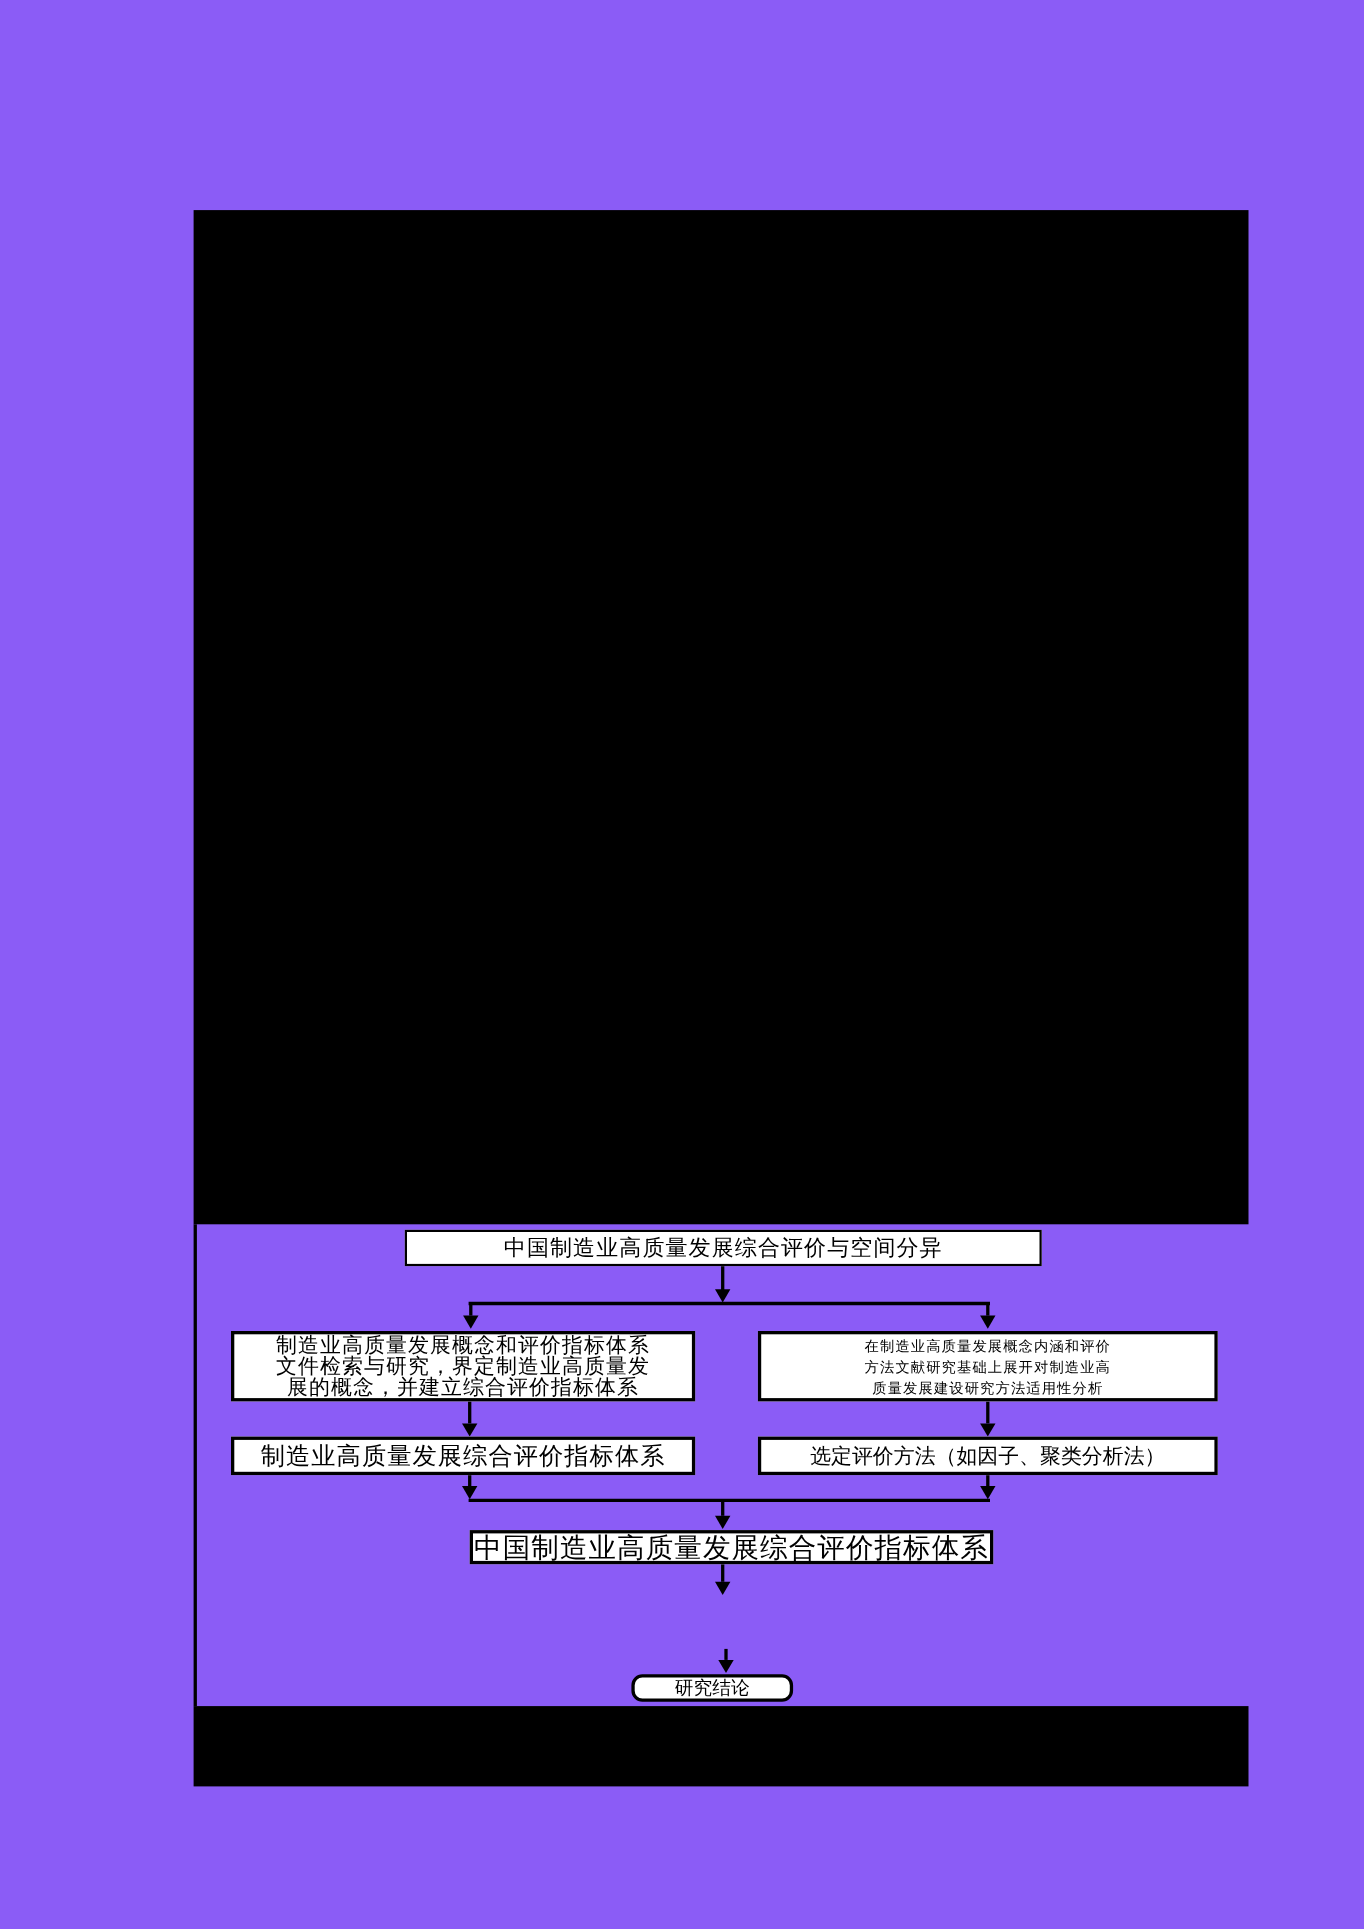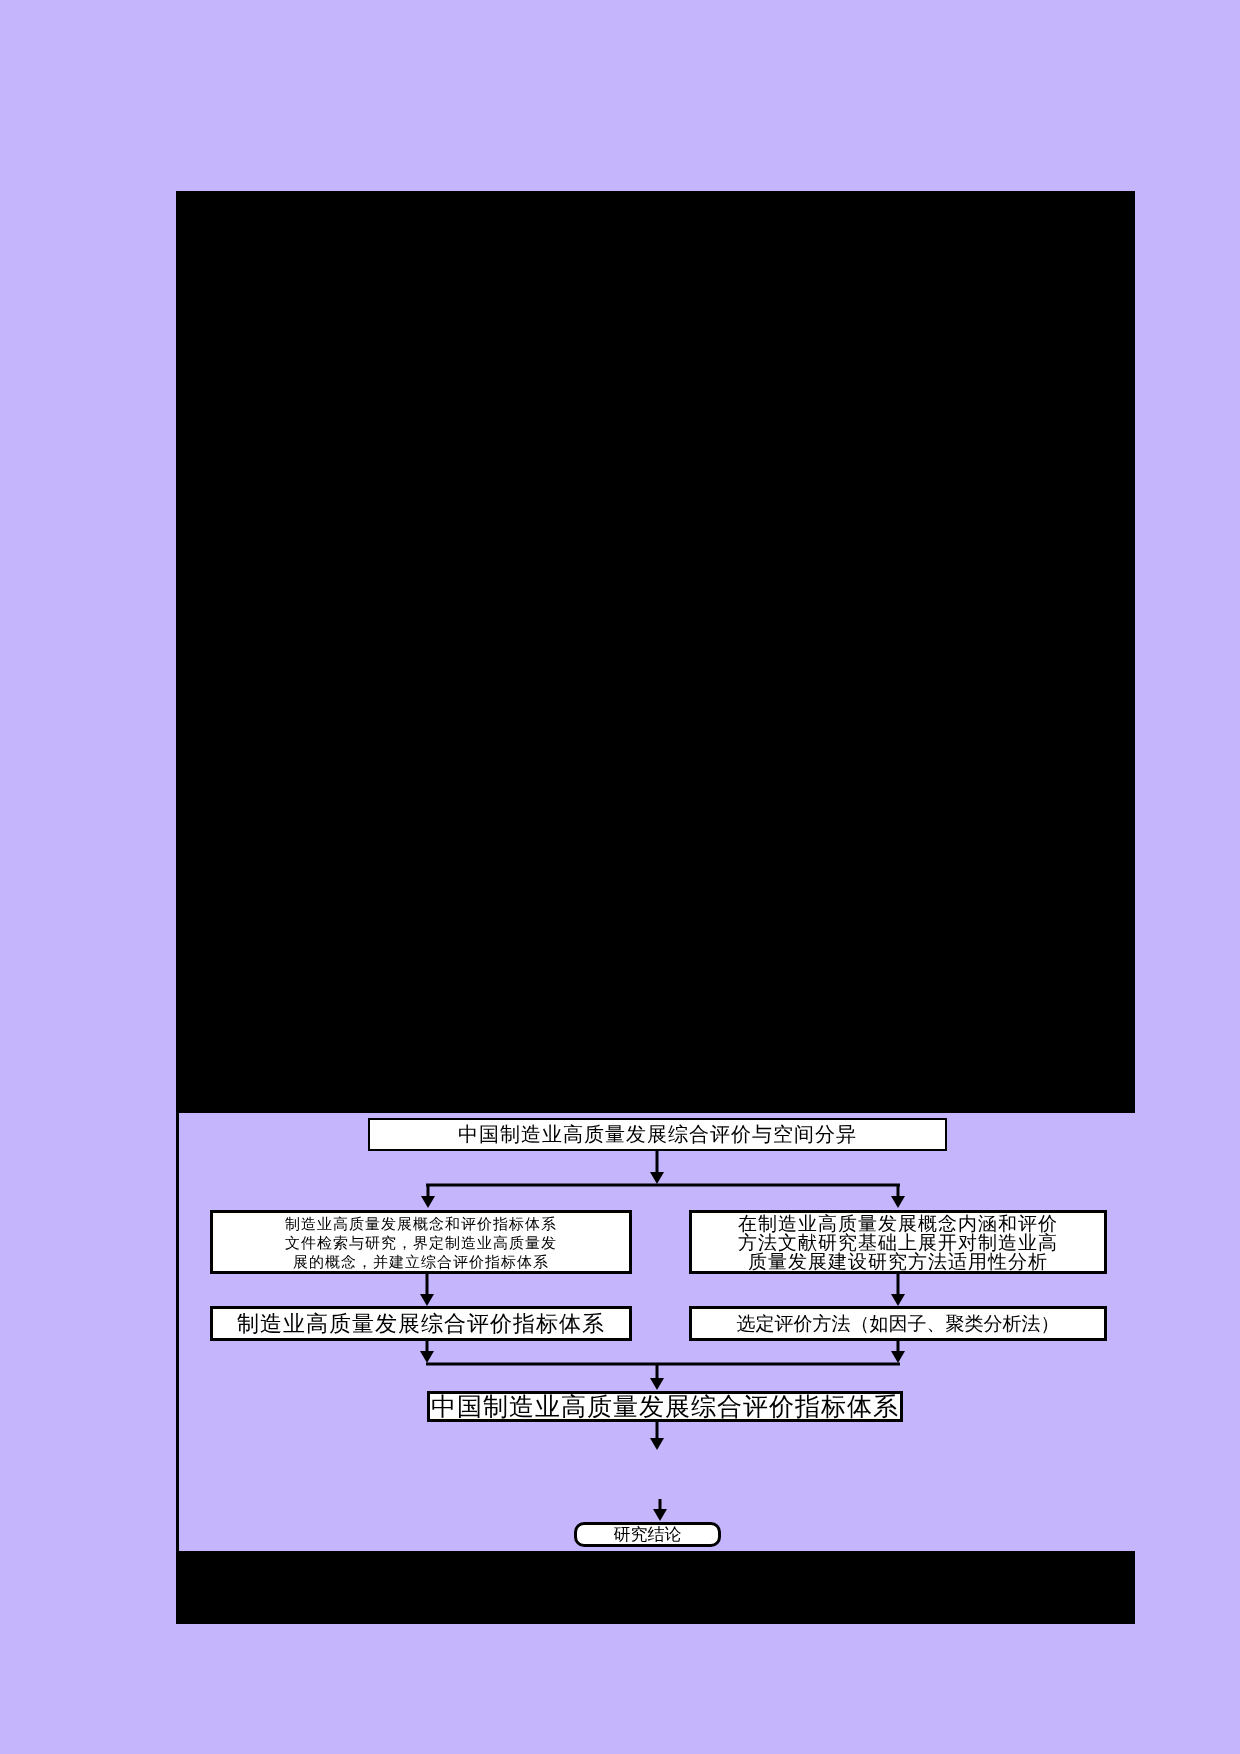--- a/index.html
+++ b/index.html
@@ -1,20 +1,20 @@
 <!DOCTYPE html>
 <html><head>
 <meta charset="utf-8">
 <style>
   html, body { margin: 0; padding: 0; background: #ffffff; }
   .page {
     position: relative;
     width: 1240px;
     height: 1754px;
-    background: #c4b5fd;
+    background: #8b5cf6;
     font-family: "Liberation Sans", "DejaVu Sans", sans-serif;
     color: #000000;
     overflow: hidden;
   }
   .redaction {
     position: absolute;
     background: #000000;
   }
   .redaction-top    { left: 176px; top: 191px;  width: 959px; height: 922px; }
   .left-border-line { left: 176px; top: 1113px; width: 3px;   height: 438px; }
@@ -38,23 +38,23 @@
     justify-content: center;
     text-align: center;
     white-space: nowrap;
   }
   .box-title {
     left: 368px; top: 1118px; width: 579px; height: 33px;
     border-width: 2px;
     font-size: 20px; letter-spacing: 1px;
   }
   .box-left-research  { left: 210px; top: 1210px; width: 422px; height: 64px;
-    font-size: 15px; letter-spacing: 1px; line-height: 19px; }
+    font-size: 19px; letter-spacing: 1px; line-height: 19px; }
   .box-right-research { left: 689px; top: 1210px; width: 418px; height: 64px;
-    font-size: 19px; letter-spacing: 1px; line-height: 19px; }
+    font-size: 13px; letter-spacing: 1px; line-height: 19px; }
   .box-left-result    { left: 210px; top: 1306px; width: 422px; height: 35px;
     font-size: 22px; letter-spacing: 1px; }
   .box-right-result   { left: 689px; top: 1306px; width: 418px; height: 35px;
     font-size: 19px; }
   .box-merged         { left: 427px; top: 1391px; width: 476px; height: 31px;
     font-size: 25px; letter-spacing: 1px; }
   .box-application    { left: 319px; top: 1451px; width: 694px; height: 48px;
     font-size: 19px; line-height: 21px; }
   .box-conclusion     { left: 574px; top: 1522px; width: 147px; height: 25px;
     font-size: 17px; border-radius: 10px; }

